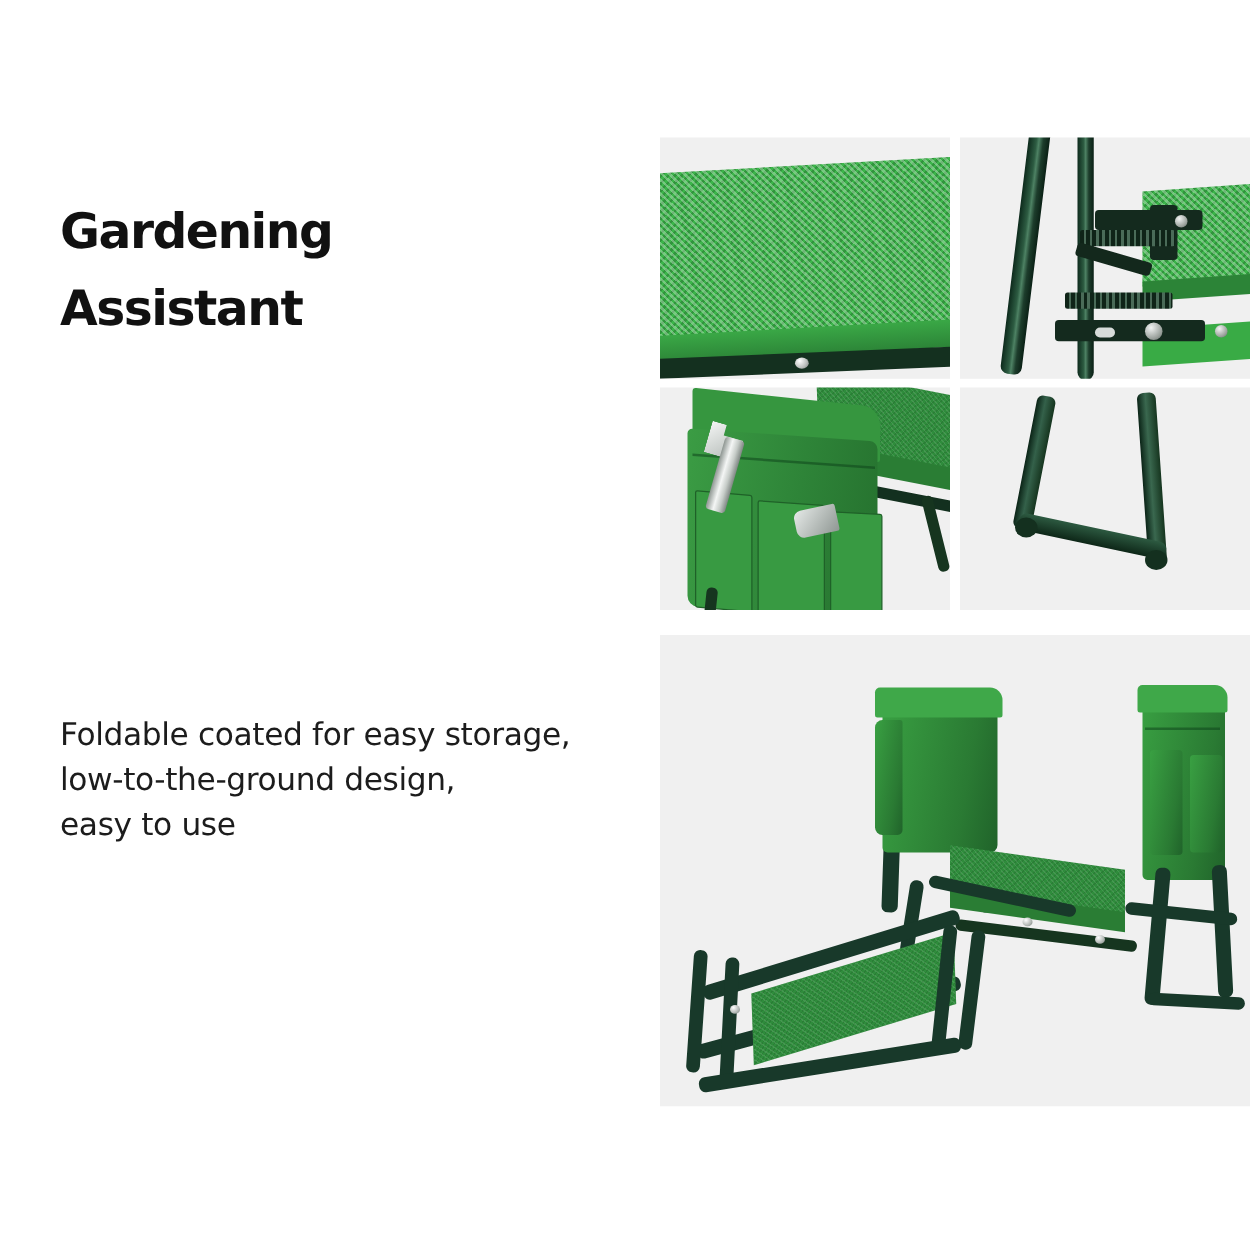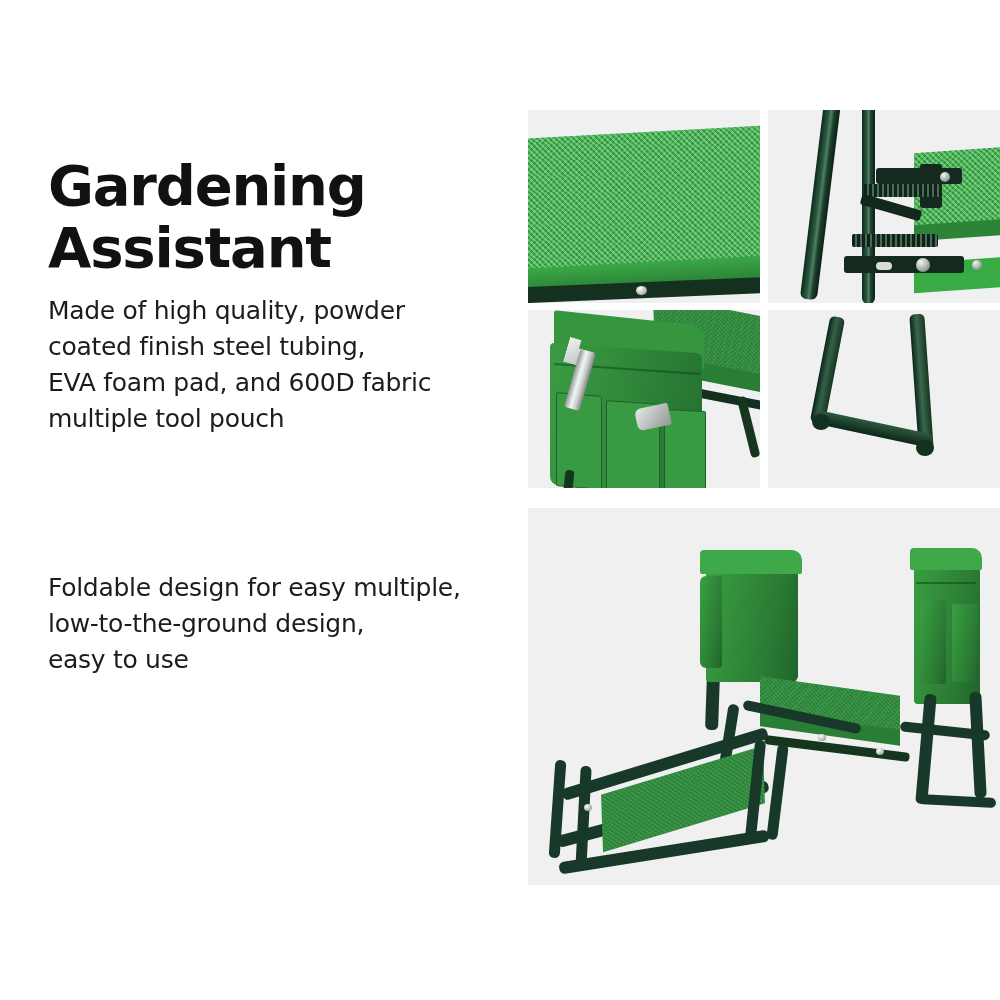--- a/index.html
+++ b/index.html
@@ -15,21 +15,21 @@
   
   .text-col{position:absolute;left:48px;top:0;width:460px;height:1000px;}
 
   .block{position:absolute;left:0;width:460px;}
   #block-1{top:155px;}
   #block-2{top:570px;}
 
   .heading{
     font-family:"DejaVu Sans", sans-serif;
     font-weight:bold;
-    font-size:56px;
+    font-size:39px;
     line-height:62px;
     letter-spacing:-1.2px;
     color:#111111;
     margin:0 0 14px 0;
     white-space:pre-line;
   }
   .body-text{
     font-family:"DejaVu Sans", sans-serif;
     font-weight:400;
     font-size:25px;
@@ -197,28 +197,24 @@
 </head>
 <body>
 
 <div class="page">
 
   <div class="text-col">
 
     <div class="block" id="block-1">
       <h1 class="heading">Gardening
 Assistant</h1>
-      <p class="body-text">Made of high quality, powder
-coated finish steel tubing,
-EVA foam pad, and 600D fabric
-multiple tool pouch</p>
     </div>
 
     <div class="block" id="block-2">
-      <p class="body-text">Foldable design for easy multiple,
+      <p class="body-text">Foldable coated for easy storage,
 low-to-the-ground design,
 easy to use</p>
     </div>
 
   </div>
 
   <div class="panel" id="panel-pad">
     <div class="art">
       <div class="pad-top foam"></div>
       <div class="pad-side"></div>

